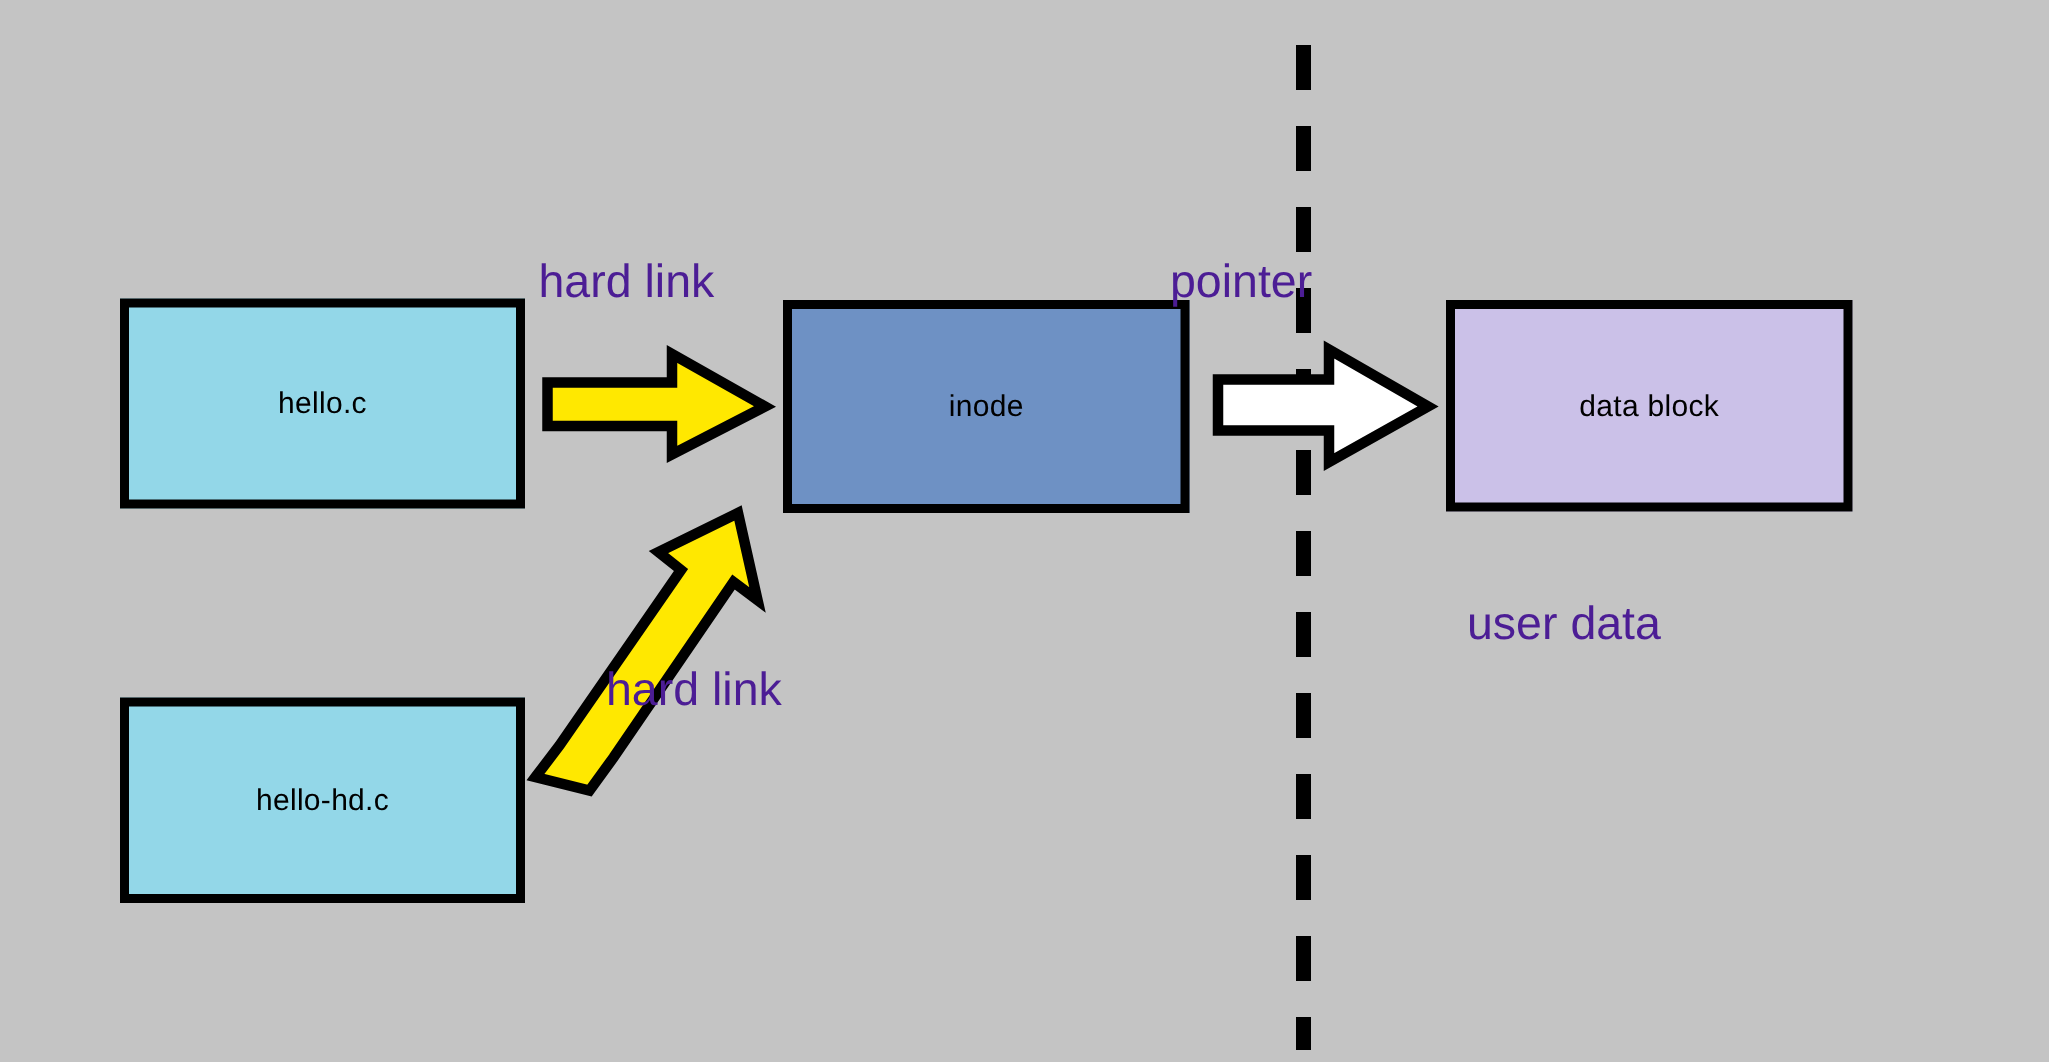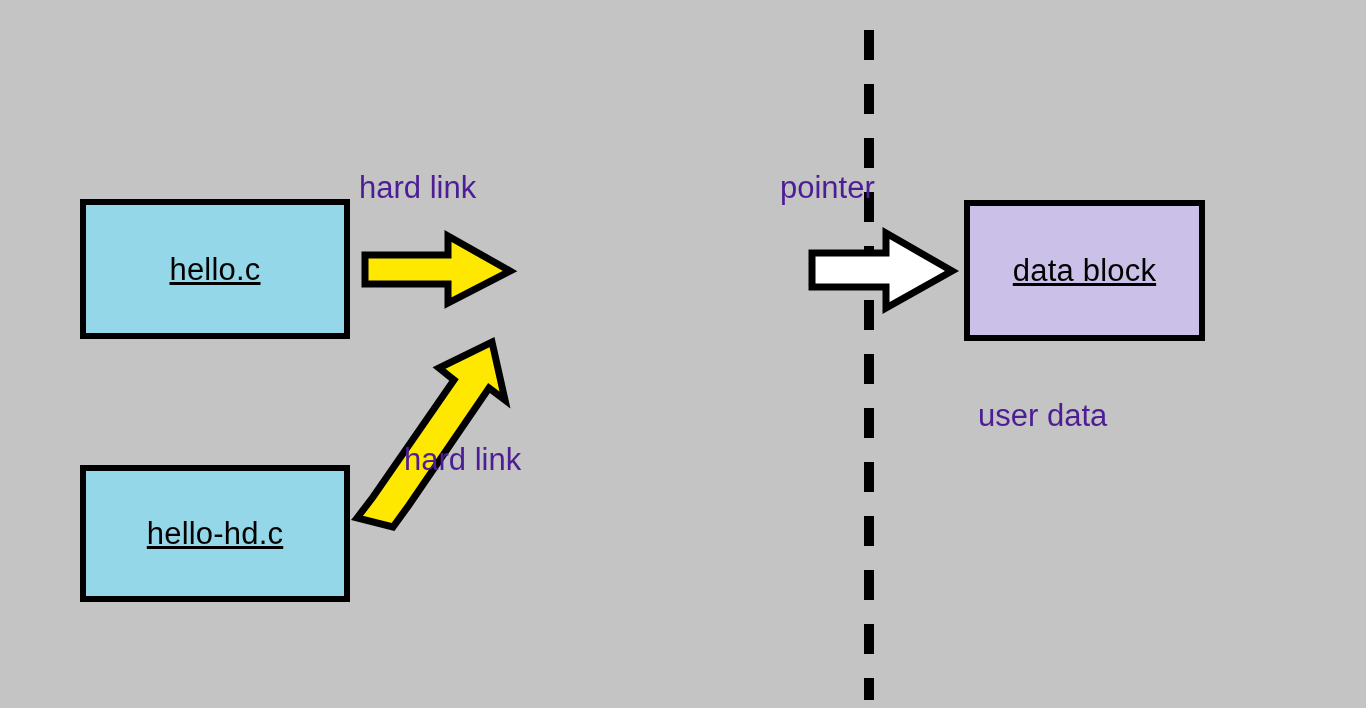--- a/index.html
+++ b/index.html
@@ -18,45 +18,44 @@
   .box {
     position: absolute;
     box-sizing: border-box;
     border: 6px solid #000000;
     display: flex;
     align-items: center;
     justify-content: center;
     color: #000000;
   }
   .box-label {
-    font-size: 31px;
+    font-size: 20px;
     line-height: 1;
     letter-spacing: 0.2px;
     color: #000;
-    text-decoration: underline;
   }
   .free-label {
     position: absolute;
     font-size: 31px;
     line-height: 1;
     color: #4c1d95;
     white-space: nowrap;
   }
   .svg-layer {
     position: absolute;
     left: 0;
     top: 0;
     width: 1366px;
     height: 708px;
     overflow: visible;
   }
   #file-box-hello    { left: 80px;  top: 199px; width: 270px; height: 140px; background: #93d7e8; }
   #file-box-hellohd  { left: 80px;  top: 465px; width: 270px; height: 137px; background: #93d7e8; }
   #inode-box         { left: 522px; top: 200px; width: 271px; height: 142px; background: #6e91c4; }
-  #datablock-box     { left: 964px; top: 200px; width: 241px; height: 141px; background: #cbc1e8; }
+  #datablock-box     { left: 964px; top: 200px; width: 271px; height: 141px; background: #cbc1e8; }
 
   #label-hard-link-1 { left: 359px; top: 172px; }
   #label-hard-link-2 { left: 404px; top: 444px; }
   #label-pointer     { left: 780px; top: 172px; }
   #label-metadata    { left: 588px; top: 400px; }
   #label-user-data   { left: 952px; top: 400px; margin-left: 26px; }
 </style>
 </head>
 <body>
 
@@ -67,20 +66,23 @@
   </svg>
 
   <div class="box" id="file-box-hello">
     <span class="box-label">hello.c</span>
   </div>
 
   <div class="box" id="file-box-hellohd">
     <span class="box-label">hello-hd.c</span>
   </div>
 
+  <div class="box" id="inode-box">
+    <span class="box-label">inode</span>
+  </div>
 
   <div class="box" id="datablock-box">
     <span class="box-label">data block</span>
   </div>
 
   <svg class="svg-layer" viewBox="0 0 1366 708">
 
     <polygon points="365,255 448,255 448,236 510,271 448,303 448,284 365,284" fill="#ffe800" stroke="#000000" stroke-width="7" stroke-linejoin="miter"></polygon>
 
     <polygon points="357,518 373,497 454,380 439,368 492,342 505,400 489,388 409,505 393,527" fill="#ffe800" stroke="#000000" stroke-width="7" stroke-linejoin="miter"></polygon>

